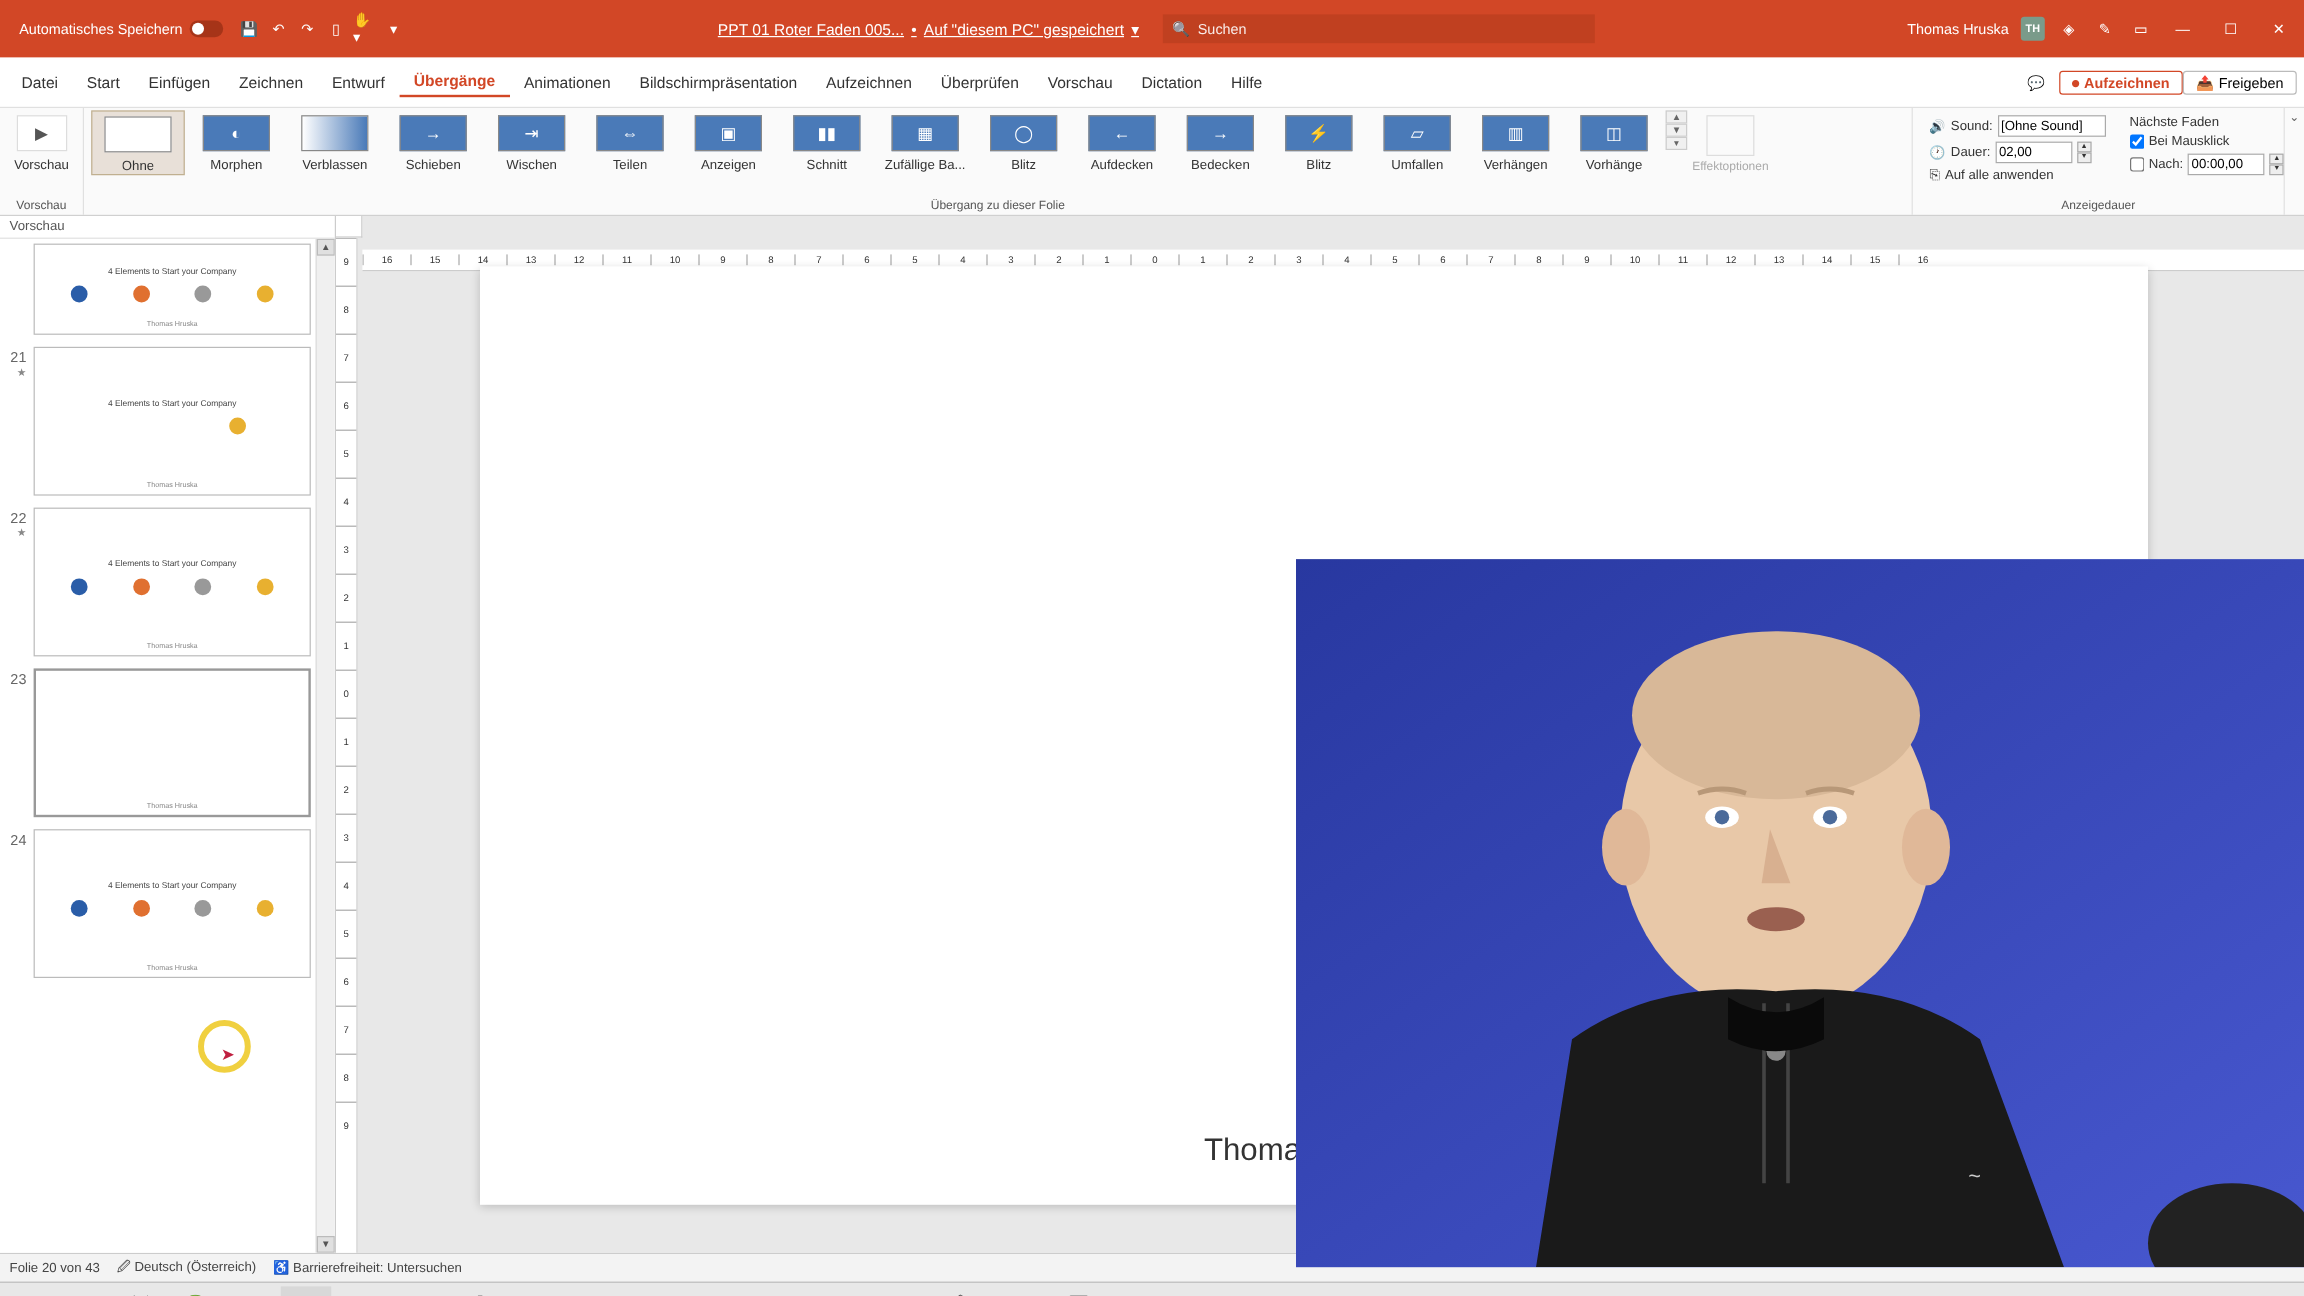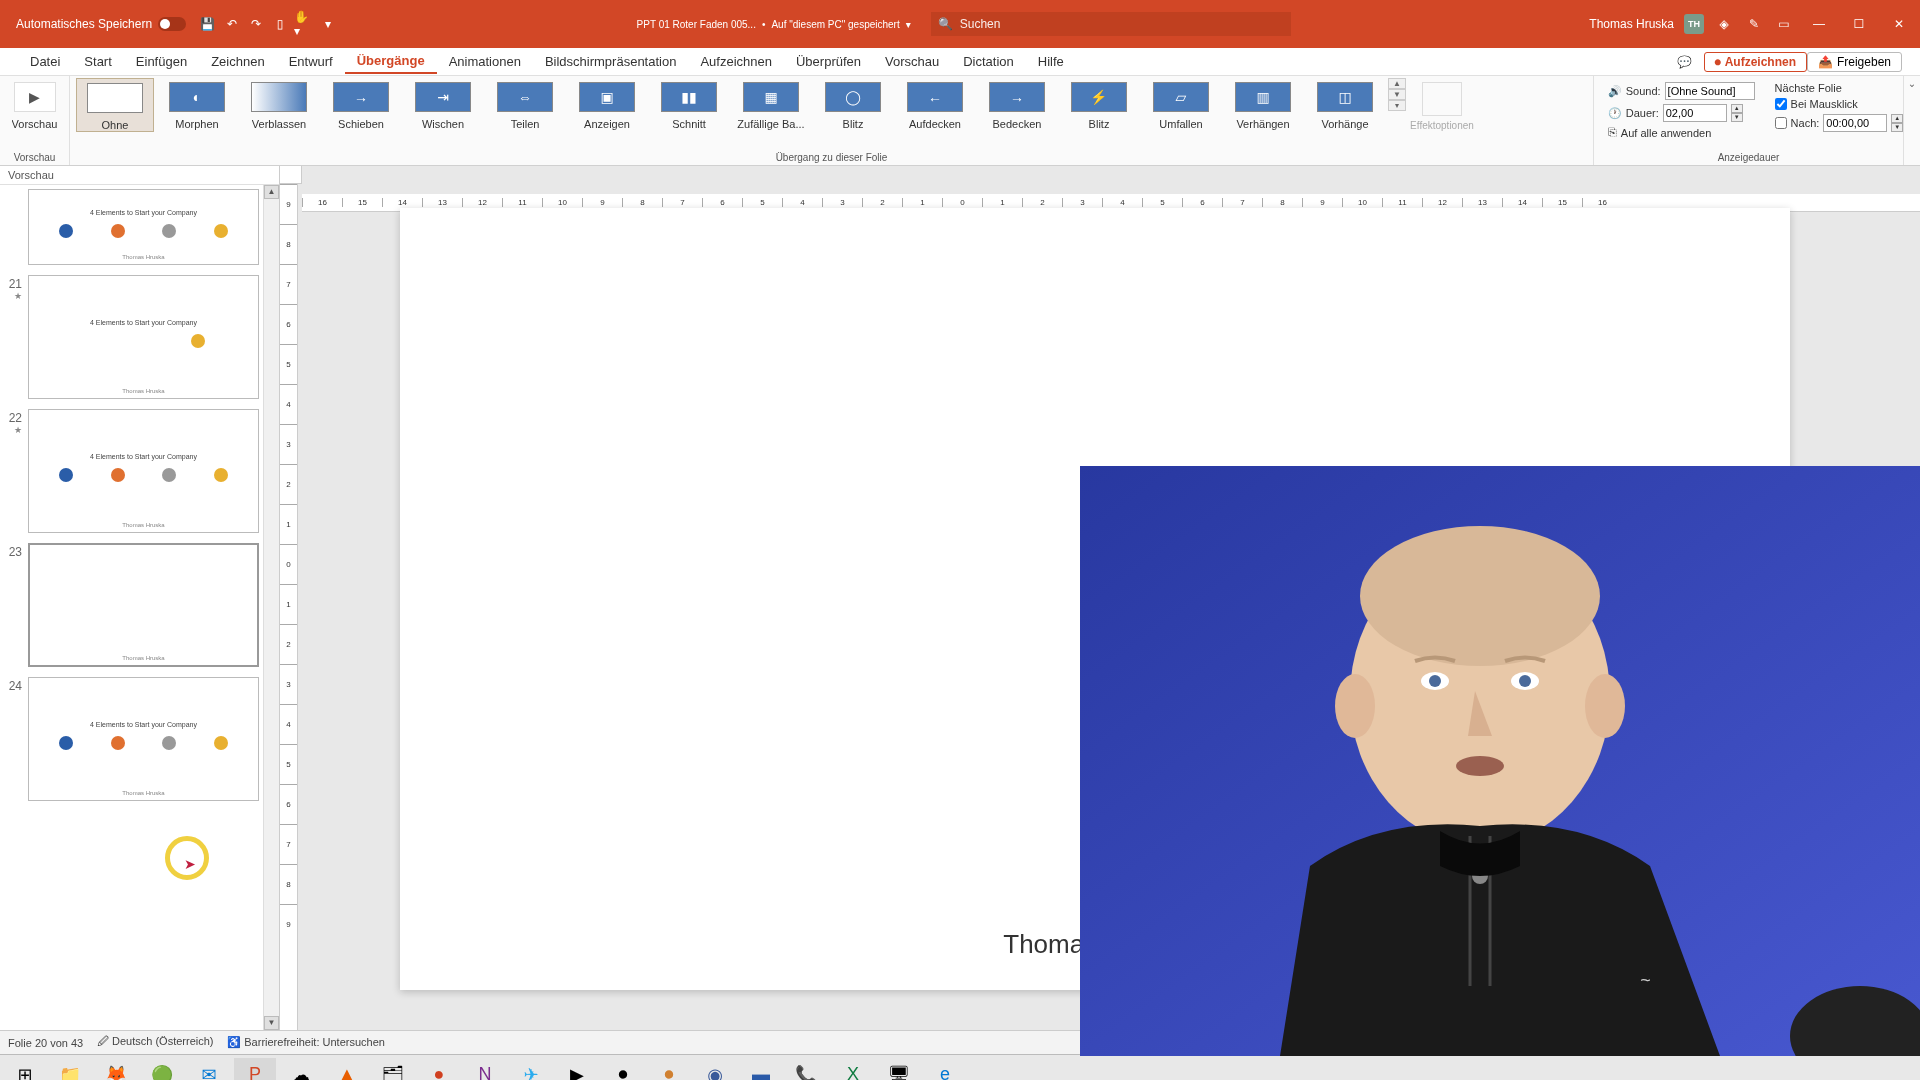--- a/index.html
+++ b/index.html
@@ -6,30 +6,30 @@
 body { background: #fff; overflow: hidden; width: 1920px; height: 1080px; }
 
 
 .titlebar { height: 48px; background: #d24726; display: flex; align-items: center; color: #fff; font-size: 12px; }
 .titlebar-left { display: flex; align-items: center; padding-left: 8px; gap: 4px; }
 .autosave { display: flex; align-items: center; gap: 6px; padding: 0 8px; }
 .toggle { width: 28px; height: 14px; background: #a63418; border-radius: 7px; position: relative; }
 .toggle::after { content: ""; position: absolute; width: 10px; height: 10px; background: #fff; border-radius: 50%; top: 2px; left: 2px; }
 .tb-icon { width: 20px; height: 20px; display: flex; align-items: center; justify-content: center; cursor: pointer; }
 .titlebar-center { flex: 1; display: flex; align-items: center; justify-content: center; gap: 20px; }
-.filename { display: flex; align-items: center; gap: 6px; font-size: 10px; }
+.filename { display: flex; align-items: center; gap: 6px; font-size: 13px; text-decoration: underline; }
 .searchbox { width: 360px; height: 24px; background: #c04020; display: flex; align-items: center; padding: 0 8px; gap: 6px; }
 .searchbox input { background: transparent; border: none; outline: none; color: #ffffff; font-size: 12px; flex: 1; }
 .searchbox input::placeholder { color: #fff; opacity: 0.9; }
 .titlebar-right { display: flex; align-items: center; gap: 10px; padding-right: 6px; }
 .user-badge { width: 20px; height: 20px; background: #7a9b8a; border-radius: 3px; display: flex; align-items: center; justify-content: center; font-size: 9px; font-weight: 600; }
 .win-btn { width: 30px; height: 30px; display: flex; align-items: center; justify-content: center; cursor: pointer; }
 
 
-.menubar { height: 28px; background: #fff; display: flex; align-items: center; border-bottom: 1px solid #e0e0e0; padding: 0 18px; font-size: 13px; }
+.menubar { height: 42px; background: #fff; display: flex; align-items: center; border-bottom: 1px solid #e0e0e0; padding: 0 6px; font-size: 13px; }
 .menu-tab { padding: 4px 12px; cursor: pointer; color: #333; }
 .menu-tab.active { color: #d24726; font-weight: 600; border-bottom: 2px solid #d24726; }
 .menubar-spacer { flex: 1; }
 .menu-right-btn { display: flex; align-items: center; gap: 4px; padding: 2px 10px; font-size: 12px; cursor: pointer; border: 1px solid transparent; }
 .menu-right-btn.primary { color: #d24726; font-weight: 600; border: 1px solid #d24726; border-radius: 3px; }
 .menu-right-btn.share { border: 1px solid #bbb; border-radius: 3px; }
 
 
 .ribbon { height: 90px; background: #fafafa; display: flex; border-bottom: 1px solid #d0d0d0; }
 .ribbon-group { display: flex; flex-direction: column; padding: 2px 6px 0 6px; border-right: 1px solid #e0e0e0; }
@@ -262,21 +262,21 @@
               <div>▲</div>
               <div>▼</div>
             </div>
         </div>
         <div class="timing-row">
           <span>⎘</span>
           <span>Auf alle anwenden</span>
         </div>
       </div>
       <div class="timing-col">
-        <div class="timing-row">Nächste Folie</div>
+        <div class="timing-row">Nächste Faden</div>
         <div class="timing-row">
           <input type="checkbox" checked="" style="">
           <span>Bei Mausklick</span>
         </div>
         <div class="timing-row">
           <input type="checkbox" style="">
           <span>Nach:</span>
           <input type="text" value="00:00,00" style="">
           <div class="spinner">
               <div>▲</div>

